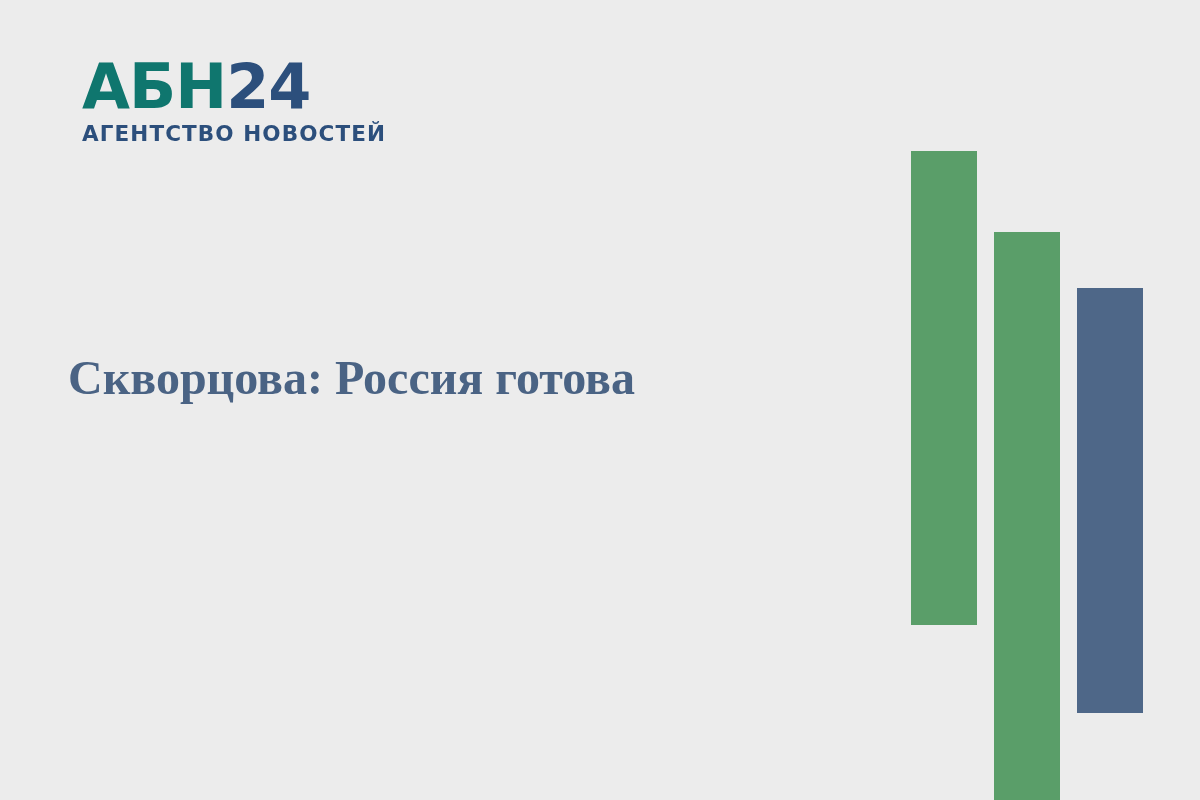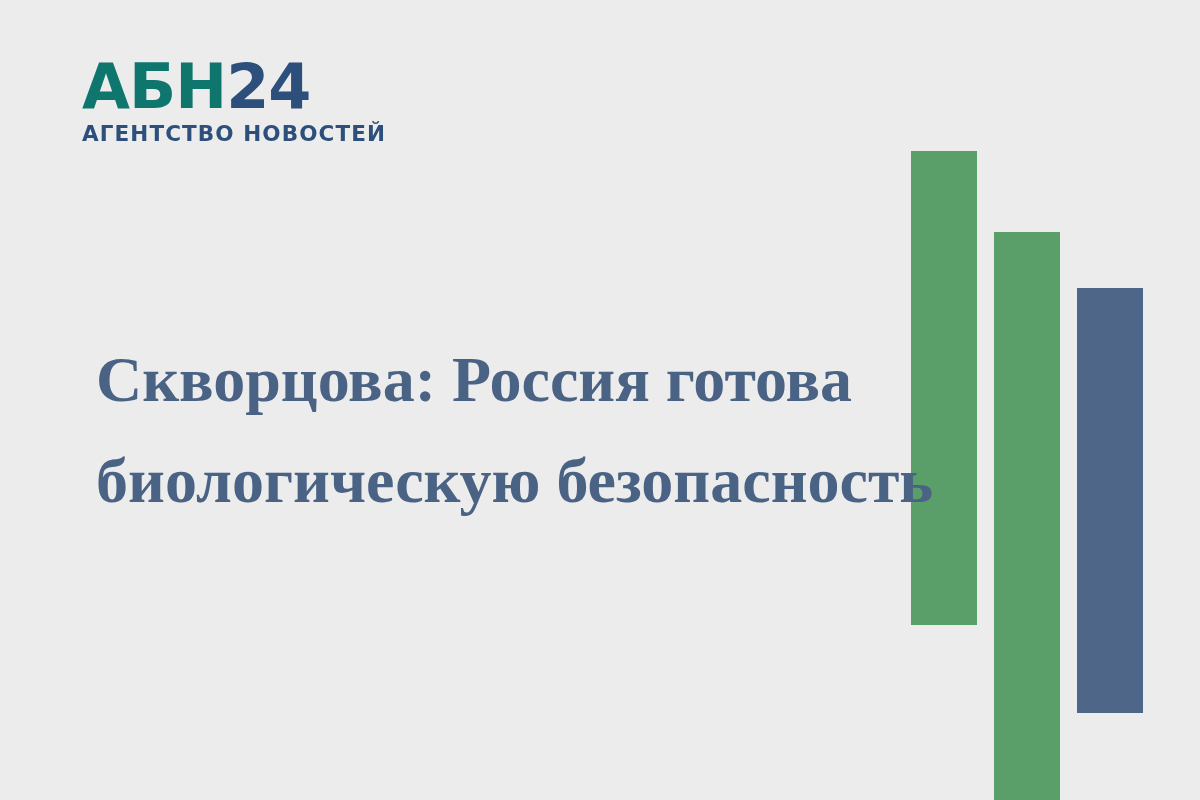--- a/index.html
+++ b/index.html
@@ -62,28 +62,27 @@
     letter-spacing: 1.1px;
     margin-top: 4px;
     white-space: nowrap;
     text-align: center;
   }
 
   
   #headline {
     position: absolute;
     left: 68px;
-    top: 329px;
+    top: 340px;
     width: 790px;
     font-family: "Liberation Serif", "DejaVu Serif", serif;
     font-weight: bold;
-    font-size: 64px;
+    font-size: 48px;
     line-height: 1.58;
     color: #4a6384;
-    margin-left: 28px;
   }
   #headline .hl-line { display: block; white-space: nowrap; }
 </style>
 </head>
 <body>
 
 <div id="card" style="background: rgb(236, 236, 236);">
 
   <div id="bars">
     <div class="bar" id="bar-1" style="left: 911px; top: 151px; width: 66px; height: 474px; background: rgb(90, 158, 105);"></div>
@@ -91,16 +90,15 @@
     <div class="bar" id="bar-3" style="left: 1077px; top: 288px; width: 66px; height: 425px; background: rgb(78, 103, 136);"></div>
   </div>
 
   <div id="logo">
     <div id="logo-wordmark"><span id="logo-mark-abn" style="color: #0f766e;">АБН</span><span id="logo-mark-24" style="color: rgb(44, 79, 124);">24</span></div>
     <div id="logo-tagline" style="color: rgb(44, 79, 124);">АГЕНТСТВО НОВОСТЕЙ</div>
   </div>
 
   <div id="headline" style="color: rgb(74, 99, 132);">
     <span class="hl-line">Скворцова: Россия готова</span>
-    <span class="hl-line">биологическую безопасность</span>
   </div>
 
 </div>
 
 </body></html>

